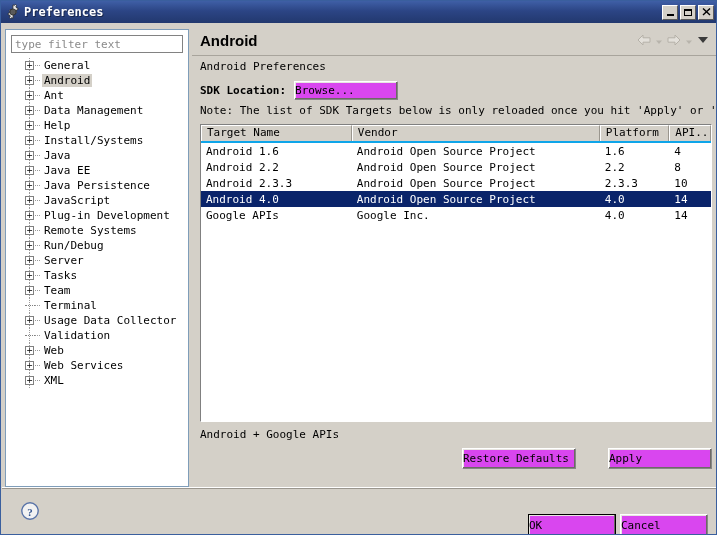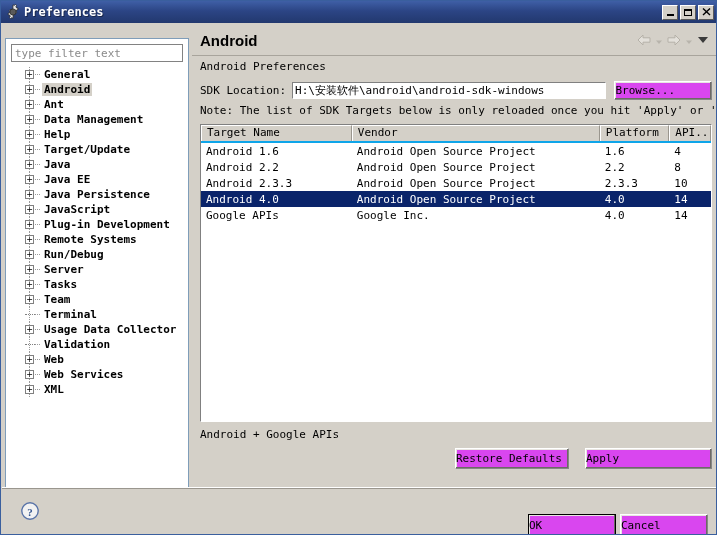--- a/index.html
+++ b/index.html
@@ -89,21 +89,21 @@
   
   .content {
     position: absolute;
     left: 1px; top: 22px;
     width: 715px;
     height: 464px;
     background: #d4d0c8;
   }
   .sidebar {
     position: absolute;
-    left: 3px; top: 15px;
+    left: 3px; top: 6px;
     width: 184px;
     height: 458px;
     background: #ffffff;
     border: 1px solid #7f9db9;
     box-sizing: border-box;
   }
   .filter-box {
     position: absolute;
     left: 5px; top: 5px;
     width: 172px;
@@ -167,21 +167,20 @@
     width: 5px;
     border-top: 1px dotted #9a9a9a;
   }
   .tree-label {
     margin-left: 18px;
     font-size: 11px;
     font-family: "DejaVu Sans Mono", "Liberation Mono", monospace;
     color: #000;
     padding: 0 2px;
     line-height: 13px;
-    font-weight: bold;
   }
   .tree-item.selected .tree-label {
     background: #d4d0c8;
   }
   
   .main {
     position: absolute;
     left: 190px; top: 0px;
     width: 525px;
     height: 464px;
@@ -234,20 +233,21 @@
     position: absolute;
     left: 8px; top: 24px;
     width: 512px;
     height: 20px;
     display: flex;
     align-items: center;
   }
   .sdk-label {
     font-size: 11px;
     white-space: nowrap;
+    font-weight: bold;
   }
   .sdk-input {
     margin-left: 6px;
     width: 335px;
     height: 17px;
     background: #ffffff;
     border: 1px solid;
     border-color: #808080 #ffffff #ffffff #808080;
     box-sizing: border-box;
     font-size: 11px;
@@ -340,21 +340,21 @@
     left: 8px; top: 372px;
     font-size: 11px;
   }
   .main-buttons {
     position: absolute;
     right: 5px; top: 392px;
     display: flex;
     gap: 16px;
   }
   .restore-btn { width: 114px; height: 21px; }
-  .apply-btn { width: 127px; height: 21px; }
+  .apply-btn { width: 104px; height: 21px; margin-left: 16px; }
   
   .footer {
     position: absolute;
     left: 1px; top: 486px;
     width: 715px;
     height: 47px;
     background: #d4d0c8;
     border-top: 1px solid #ffffff;
     box-shadow: inset 0 1px 0 #9a968e;
   }
@@ -442,21 +442,21 @@
           <div class="tree-item">
             <span class="vline"></span>
             <span class="expander">+</span>
             <span class="hline"></span>
             <span class="tree-label">Help</span>
           </div>
           <div class="tree-item">
             <span class="vline"></span>
             <span class="expander">+</span>
             <span class="hline"></span>
-            <span class="tree-label">Target/Update</span>
+            <span class="tree-label">Install/Systems</span>
           </div>
           <div class="tree-item">
             <span class="vline"></span>
             <span class="expander">+</span>
             <span class="hline"></span>
             <span class="tree-label">Java</span>
           </div>
           <div class="tree-item">
             <span class="vline"></span>
             <span class="expander">+</span>
@@ -582,21 +582,20 @@
           </div>
         </div>
       </div>
 
       <div class="main-body">
 
         <div class="lbl-prefs">Android Preferences</div>
 
         <div class="sdk-row">
           <span class="sdk-label">SDK Location:</span>
-          <div class="sdk-input">H:\安装软件\android\android-sdk-windows</div>
           <div class="btn browse-btn">
             <span>Browse...</span>
           </div>
         </div>
 
         <div class="note-text">Note: The list of SDK Targets below is only reloaded once you hit 'Apply' or 'OK'.</div>
 
         <div class="table-wrap">
           <div class="thead" id="table-head">
               <div class="th col0">Target Name</div>

